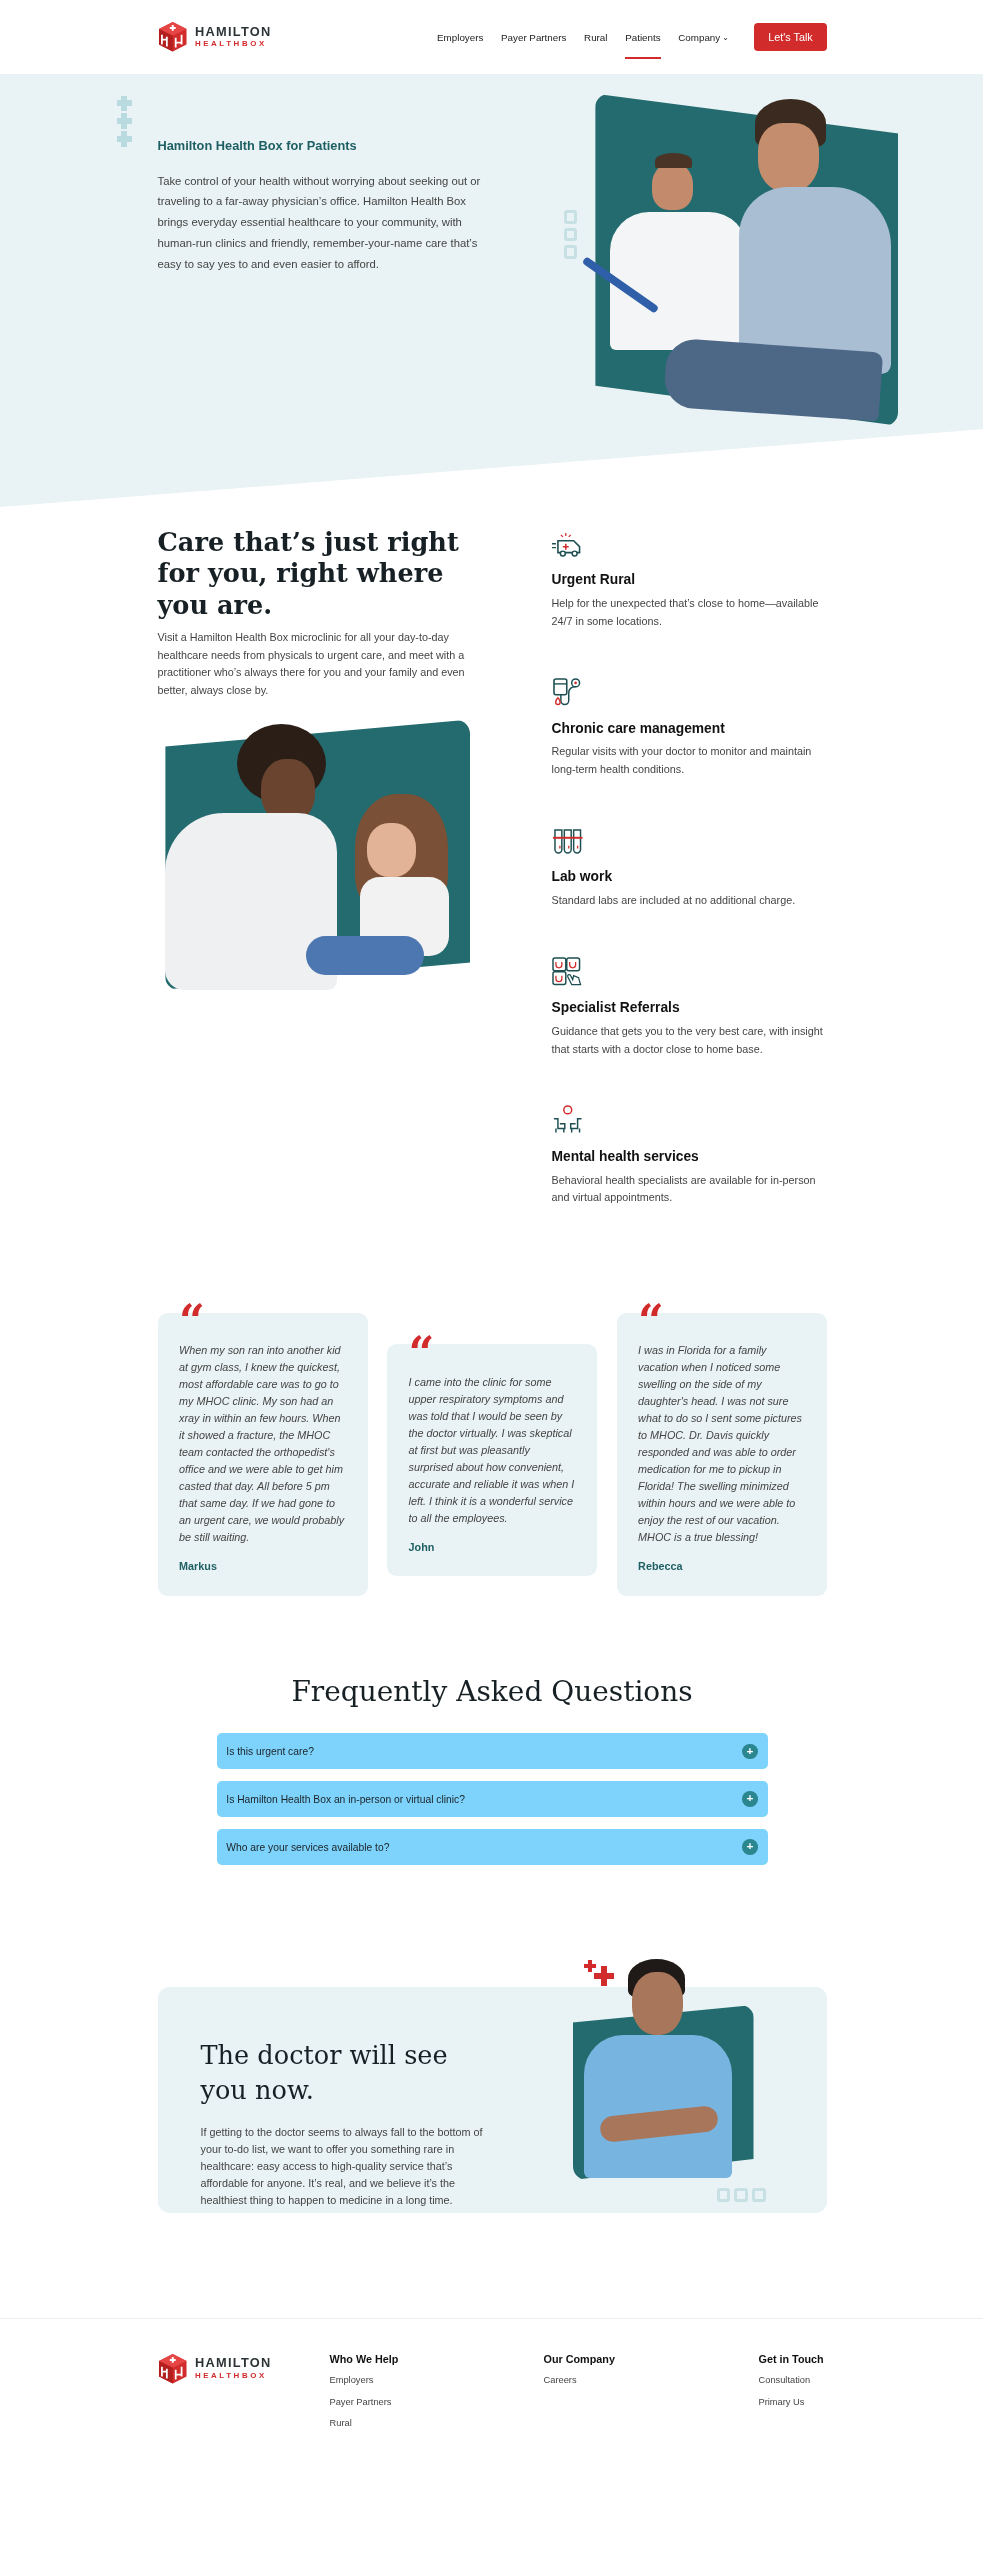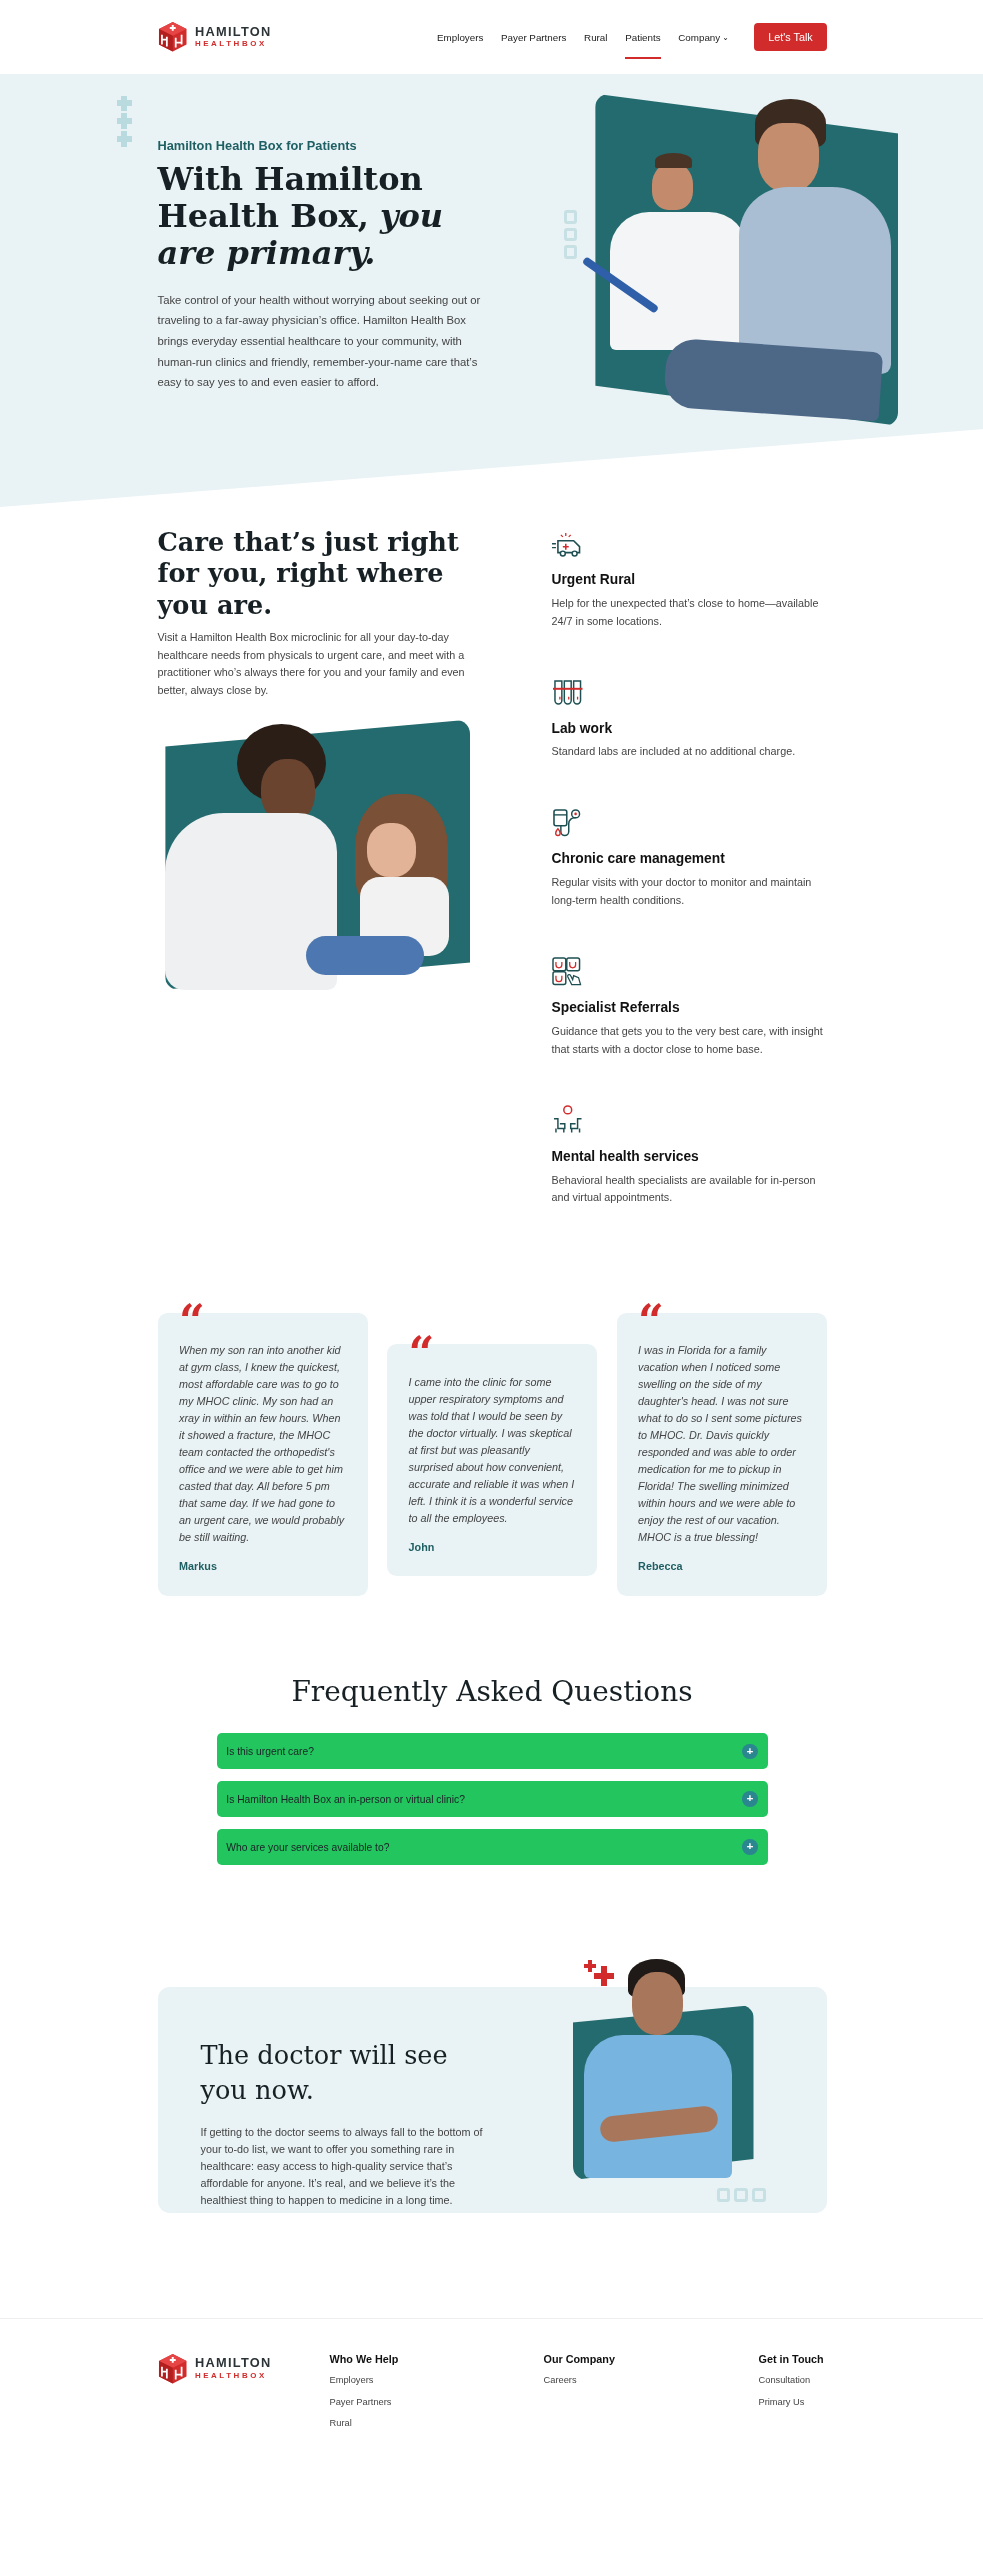--- a/index.html
+++ b/index.html
@@ -56,21 +56,21 @@
   .testimonials { width: 669px; margin: 59px auto 0; display: flex; justify-content: space-between; align-items: flex-start; }
   .tcard { width: 210px; background: #e9f2f4; border-radius: 9.8px; padding: 29.5px 21.6px 23.6px; position: relative; }
   .tcard.mid { margin-top: 31.5px; }
   .quote-mark { position: absolute; top: -13.8px; left: 21.6px; color: #d22b2b; font-size: 45px; font-weight: bold; line-height: 1; font-family: "DejaVu Serif", serif; }
   .tcard p { font-size: 10.8px; font-style: italic; line-height: 17px; color: #444; }
   .tcard .name { font-size: 10.8px; font-weight: bold; color: #1e5f63; margin-top: 13.8px; }
 
   
   .faq { width: 551px; margin: 79px auto 0; }
   .faq h2 { font-size: 28px; font-weight: normal; text-align: center; color: #172024; }
-  .faq-item { margin-top: 11.8px; background: #22c55e; border-radius: 4.9px; height: 36px; display: flex; align-items: center; justify-content: space-between; padding: 0 9.8px; font-size: 10.3px; cursor: pointer; }
+  .faq-item { margin-top: 11.8px; background: #7dd3fc; border-radius: 4.9px; height: 36px; display: flex; align-items: center; justify-content: space-between; padding: 0 9.8px; font-size: 10.3px; cursor: pointer; }
   .faq-item:first-of-type { margin-top: 25.6px; }
   .plus-btn { width: 15.7px; height: 15.7px; border-radius: 50%; background: #2a8790; color: #fff; font-size: 11.8px; line-height: 15.7px; text-align: center; font-weight: bold; }
 
   
   .cta { width: 669px; margin: 89px auto 0; position: relative; height: 285px; }
   .cta-box { position: absolute; left: 0; right: 0; top: 33px; height: 226px; background: #e9f2f4; border-radius: 11.8px; }
   .cta-text { position: absolute; left: 43px; top: 84px; width: 295px; }
   .cta-text h2 { font-size: 25.6px; line-height: 35px; font-weight: normal; color: #172024; }
   .cta-text p { font-size: 10.8px; line-height: 17px; color: #444; margin-top: 15.7px; }
 
@@ -122,21 +122,20 @@
 <section class="hero">
   <div class="hero-bg"></div>
   <div class="hero-inner">
     <div class="plus-col">
       <div class="plus"></div>
       <div class="plus"></div>
       <div class="plus"></div>
     </div>
     <div class="hero-text">
       <div class="eyebrow">Hamilton Health Box for Patients</div>
-      <h1 class="hero-title serif"><span>With Hamilton Health Box, </span><em>you are primary.</em></h1>
       <p class="hero-body">Take control of your health without worrying about seeking out or traveling to a far-away physician’s office. Hamilton Health Box brings everyday essential healthcare to your community, with human-run clinics and friendly, remember-your-name care that’s easy to say yes to and even easier to afford.</p>
     </div>
     <div class="squares vert" style="left:406px; top:136px;">
       <div class="sq"></div>
         <div class="sq"></div>
         <div class="sq"></div>
     </div>
     <div class="hero-img" aria-label="Doctor with clipboard talking to smiling patient">
       <div class="teal-panel" style="left:4.9px; top:0; width:303px; height:332px; clip-path:polygon(0 0, 100% 12%, 100% 100%, 0 88%);"></div>
 
@@ -176,38 +175,38 @@
           <circle cx="23" cy="25" r="2.5" fill="#fff" stroke="#1e4f52" stroke-width="1.5"></circle>
           <path d="M14 15 v6 M11 18 h6" stroke="#d22b2b" stroke-width="1.6"></path>
           <path d="M14 4 v3 M9 6 l2 2 M19 6 l-2 2" stroke="#d22b2b" stroke-width="1.3"></path>
           <path d="M0 15 h4 M0 19 h4" stroke="#1e4f52" stroke-width="1.3"></path>
         </svg>
       <h3>Urgent Rural</h3>
       <p>Help for the unexpected that’s close to home—available 24/7 in some locations.</p>
     </div>
     <div class="service">
       <svg class="ic" viewBox="0 0 32 30">
-          <path d="M3 4 h7 v20 a3.5 3.5 0 0 1 -7 0z M12.5 4 h7 v20 a3.5 3.5 0 0 1 -7 0z M22 4 h7 v20 a3.5 3.5 0 0 1 -7 0z" fill="none" stroke="#1e4f52" stroke-width="1.5"></path>
-          <path d="M1 12 h30" stroke="#d22b2b" stroke-width="2"></path>
-          <path d="M8 20 v3 M17 20 v3 M26 20 v3" stroke="#d22b2b" stroke-width="1.3"></path>
-        </svg>
-      <h3>Lab work</h3>
-      <p>Standard labs are included at no additional charge.</p>
-    </div>
-    <div class="service">
-      <svg class="ic" viewBox="0 0 32 30">
           <rect x="2" y="2" width="13" height="16" rx="2" fill="none" stroke="#1e4f52" stroke-width="1.6"></rect>
           <path d="M2 7 h13" stroke="#1e4f52" stroke-width="1.4"></path>
           <circle cx="24" cy="6" r="4" fill="none" stroke="#1e4f52" stroke-width="1.5"></circle>
           <circle cx="24" cy="6" r="1.3" fill="#d22b2b"></circle>
           <path d="M9 18 v6 a4 4 0 0 0 8 0 v-8 a6 6 0 0 1 7 -6" fill="none" stroke="#1e4f52" stroke-width="1.5"></path>
           <path d="M6 21 c-3 3 -3 7 0 7 c3 0 3 -4 0 -7z" fill="none" stroke="#d22b2b" stroke-width="1.4"></path>
         </svg>
       <h3>Chronic care management</h3>
       <p>Regular visits with your doctor to monitor and maintain long-term health conditions.</p>
+    </div>
+    <div class="service">
+      <svg class="ic" viewBox="0 0 32 30">
+          <path d="M3 4 h7 v20 a3.5 3.5 0 0 1 -7 0z M12.5 4 h7 v20 a3.5 3.5 0 0 1 -7 0z M22 4 h7 v20 a3.5 3.5 0 0 1 -7 0z" fill="none" stroke="#1e4f52" stroke-width="1.5"></path>
+          <path d="M1 12 h30" stroke="#d22b2b" stroke-width="2"></path>
+          <path d="M8 20 v3 M17 20 v3 M26 20 v3" stroke="#d22b2b" stroke-width="1.3"></path>
+        </svg>
+      <h3>Lab work</h3>
+      <p>Standard labs are included at no additional charge.</p>
     </div>
     <div class="service">
       <svg class="ic" viewBox="0 0 32 30">
           <rect x="1" y="1" width="13" height="13" rx="2" fill="none" stroke="#1e4f52" stroke-width="1.5"></rect>
           <rect x="15" y="1" width="13" height="13" rx="2" fill="none" stroke="#1e4f52" stroke-width="1.5"></rect>
           <rect x="1" y="15" width="13" height="13" rx="2" fill="none" stroke="#1e4f52" stroke-width="1.5"></rect>
           <path d="M4 5 v3 a3 3 0 0 0 6 0 v-3 M18 5 v3 a3 3 0 0 0 6 0 v-3 M4 19 v3 a3 3 0 0 0 6 0 v-3" fill="none" stroke="#d22b2b" stroke-width="1.3"></path>
           <path d="M20 28 l-4 -8 a1.5 1.5 0 0 1 3 -1 l2 4 l1 -4 l5 2 l2 7z" fill="#fff" stroke="#1e4f52" stroke-width="1.3"></path>
         </svg>
       <h3>Specialist Referrals</h3>

